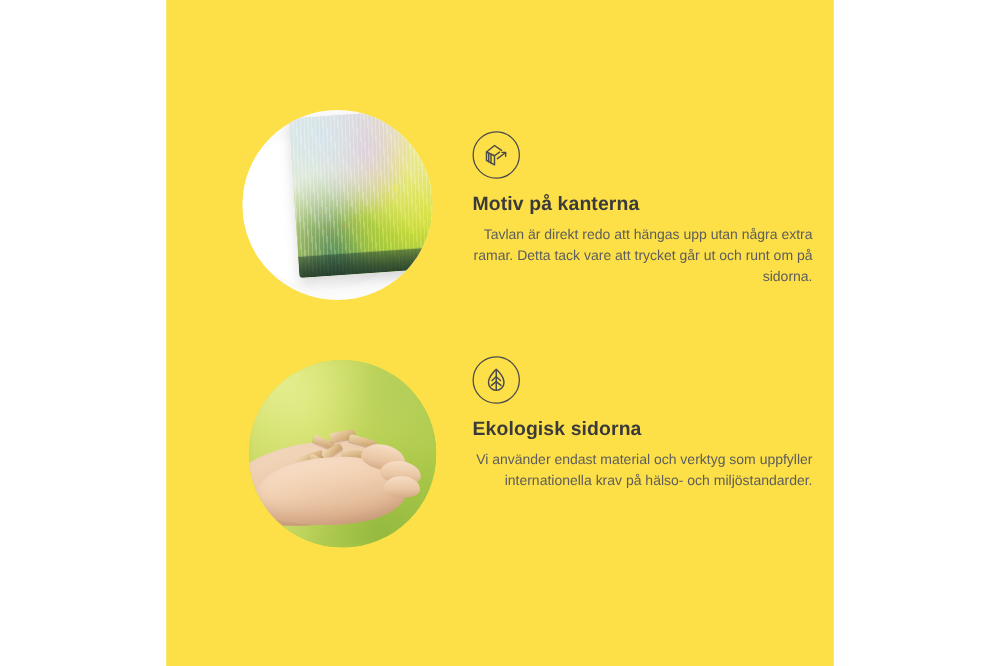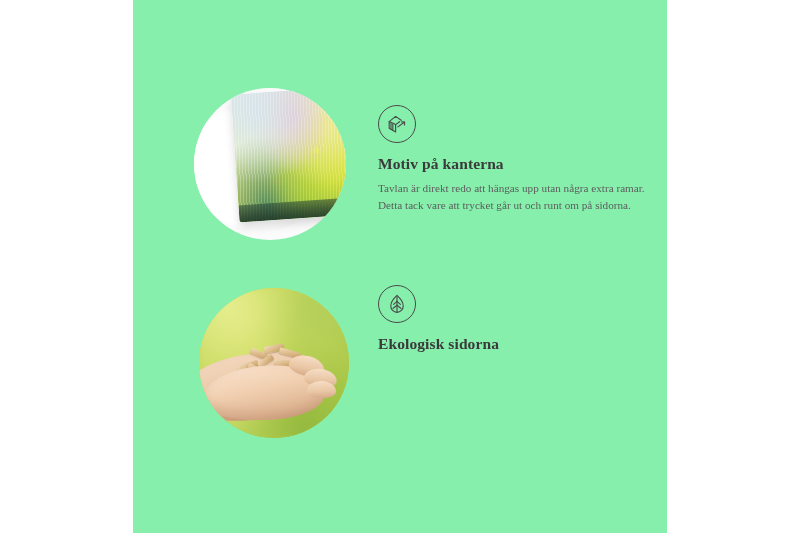--- a/index.html
+++ b/index.html
@@ -19,22 +19,21 @@
     height: 533px;
     background: #ffffff;
   }
   
   .content-panel {
     position: absolute;
     left: 133px;
     top: 0;
     width: 534px;
     height: 533px;
-    background: #86efac;
-    font-family: Liberation Serif, serif;
+    background: #fde047;
   }
 
   .feature {
     position: absolute;
     left: 0;
     width: 534px;
   }
   .feature-one { top: 70px; }
   .feature-two { top: 270px; }
 
@@ -212,20 +211,21 @@
     color: #3a3a3a;
     letter-spacing: 0.1px;
     line-height: 1.2;
   }
   .feature-body {
     margin: 6px 0 0 0;
     font-size: 11.2px;
     line-height: 1.52;
     color: #5d5d5d;
     max-width: 272px;
+    text-align: right;
   }
 </style>
 </head>
 <body>
 
 <div class="page">
   <div class="content-panel">
 
     <div class="feature feature-one">
 
@@ -289,17 +289,18 @@
           <svg width="24" height="24" viewBox="0 0 24 24" fill="none" stroke="#4a4a4a" stroke-width="1.15" stroke-linecap="round" stroke-linejoin="round">
             <path d="M12 3.4 C12 3.4 5.8 9.0 5.8 14.0 C5.8 17.5 8.6 20.3 12 20.3 C15.4 20.3 18.2 17.5 18.2 14.0 C18.2 9.0 12 3.4 12 3.4 Z"></path>
             <path d="M12 4.6 L12 20.2"></path>
             <path d="M12 9.4 L8.6 12.4"></path>
             <path d="M12 9.4 L15.4 12.4"></path>
             <path d="M12 13.3 L8.2 16.3"></path>
             <path d="M12 13.3 L15.8 16.3"></path>
           </svg>
         </div>
         <h2 class="feature-title">Ekologisk sidorna</h2>
+        <p class="feature-body">Vi använder endast material och verktyg som uppfyller internationella krav på hälso- och miljöstandarder.</p>
       </div>
     </div>
 
   </div>
 </div>
 
 </body></html>

